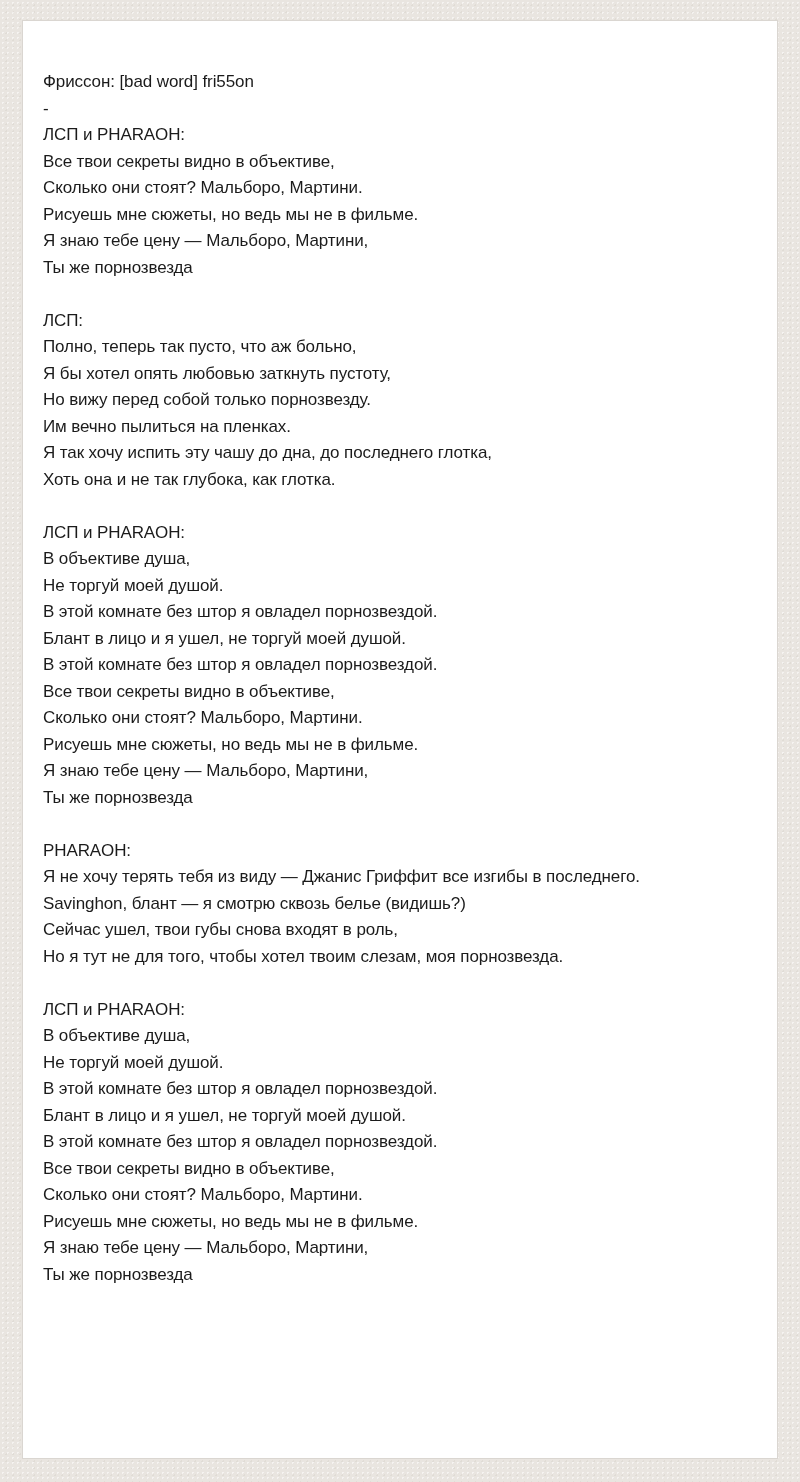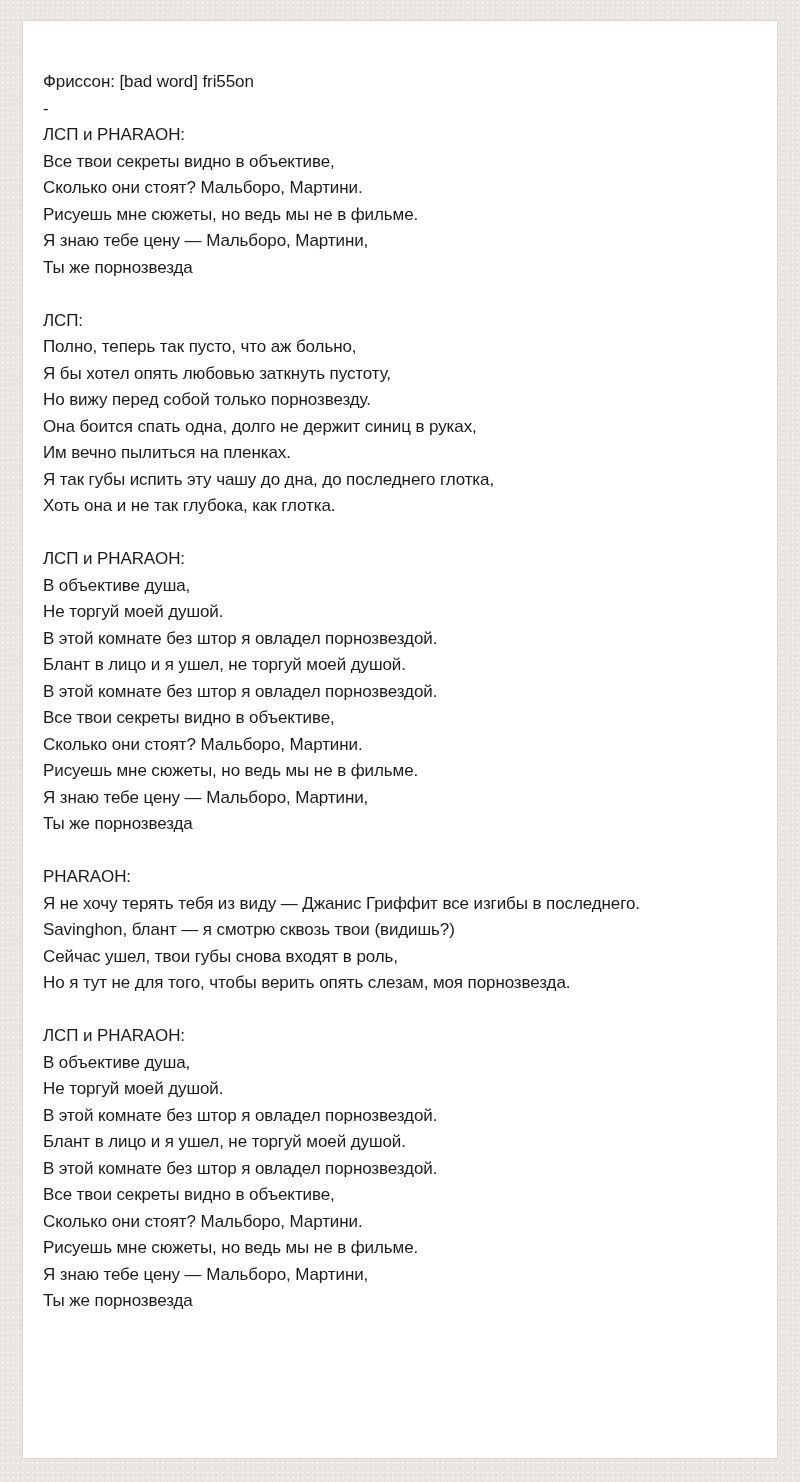--- a/index.html
+++ b/index.html
@@ -87,44 +87,43 @@
         <div class="line">Сколько они стоят? Мальборо, Мартини.</div>
         <div class="line">Рисуешь мне сюжеты, но ведь мы не в фильме.</div>
         <div class="line">Я знаю тебе цену — Мальборо, Мартини,</div>
         <div class="line">Ты же порнозвезда</div>
       </div>
       <div class="block">
         <div class="line">ЛСП:</div>
         <div class="line">Полно, теперь так пусто, что аж больно,</div>
         <div class="line">Я бы хотел опять любовью заткнуть пустоту,</div>
         <div class="line">Но вижу перед собой только порнозвезду.</div>
-        <div class="line">Она боится спать одна, долго не держит синиц в руках,</div>
         <div class="line">Им вечно пылиться на пленках.</div>
-        <div class="line">Я так губы испить эту чашу до дна, до последнего глотка,</div>
+        <div class="line">Я так хочу испить эту чашу до дна, до последнего глотка,</div>
         <div class="line">Хоть она и не так глубока, как глотка.</div>
       </div>
       <div class="block">
         <div class="line">ЛСП и PHARAOH:</div>
         <div class="line">В объективе душа,</div>
         <div class="line">Не торгуй моей душой.</div>
         <div class="line">В этой комнате без штор я овладел порнозвездой.</div>
         <div class="line">Блант в лицо и я ушел, не торгуй моей душой.</div>
         <div class="line">В этой комнате без штор я овладел порнозвездой.</div>
         <div class="line">Все твои секреты видно в объективе,</div>
         <div class="line">Сколько они стоят? Мальборо, Мартини.</div>
         <div class="line">Рисуешь мне сюжеты, но ведь мы не в фильме.</div>
         <div class="line">Я знаю тебе цену — Мальборо, Мартини,</div>
         <div class="line">Ты же порнозвезда</div>
       </div>
       <div class="block">
         <div class="line">PHARAOH:</div>
         <div class="line">Я не хочу терять тебя из виду — Джанис Гриффит все изгибы в последнего.</div>
-        <div class="line">Savinghon, блант — я смотрю сквозь твои (видишь?)</div>
+        <div class="line">Savinghon, блант — я смотрю сквозь белье (видишь?)</div>
         <div class="line">Сейчас ушел, твои губы снова входят в роль,</div>
-        <div class="line">Но я тут не для того, чтобы верить опять слезам, моя порнозвезда.</div>
+        <div class="line">Но я тут не для того, чтобы хотел твоим слезам, моя порнозвезда.</div>
       </div>
       <div class="block">
         <div class="line">ЛСП и PHARAOH:</div>
         <div class="line">В объективе душа,</div>
         <div class="line">Не торгуй моей душой.</div>
         <div class="line">В этой комнате без штор я овладел порнозвездой.</div>
         <div class="line">Блант в лицо и я ушел, не торгуй моей душой.</div>
         <div class="line">В этой комнате без штор я овладел порнозвездой.</div>
         <div class="line">Все твои секреты видно в объективе,</div>
         <div class="line">Сколько они стоят? Мальборо, Мартини.</div>

